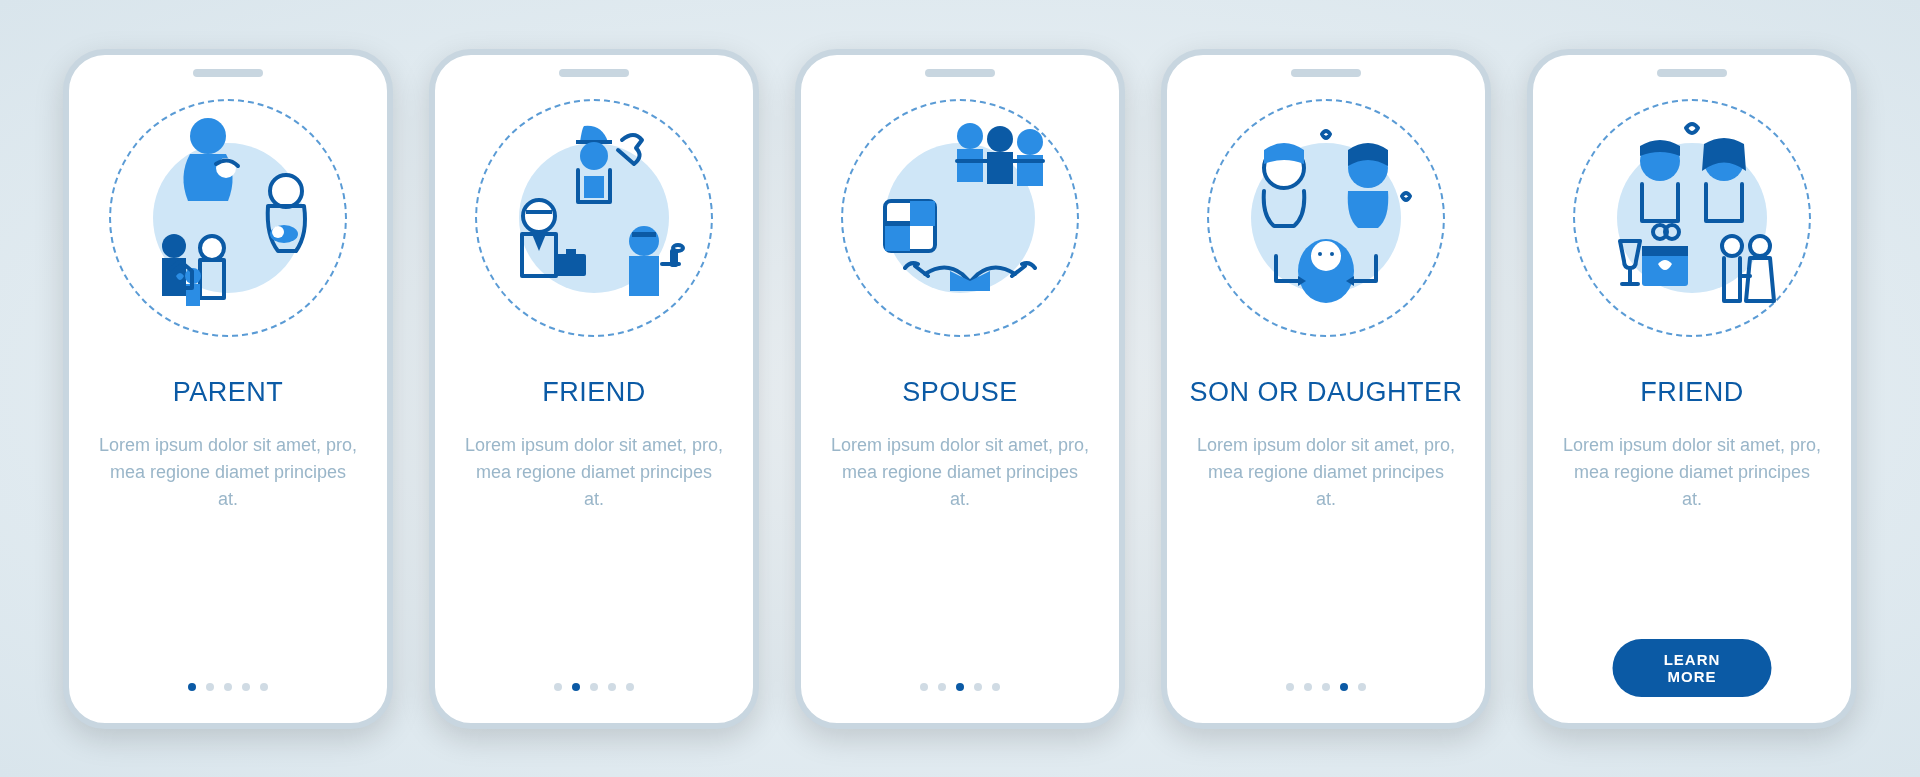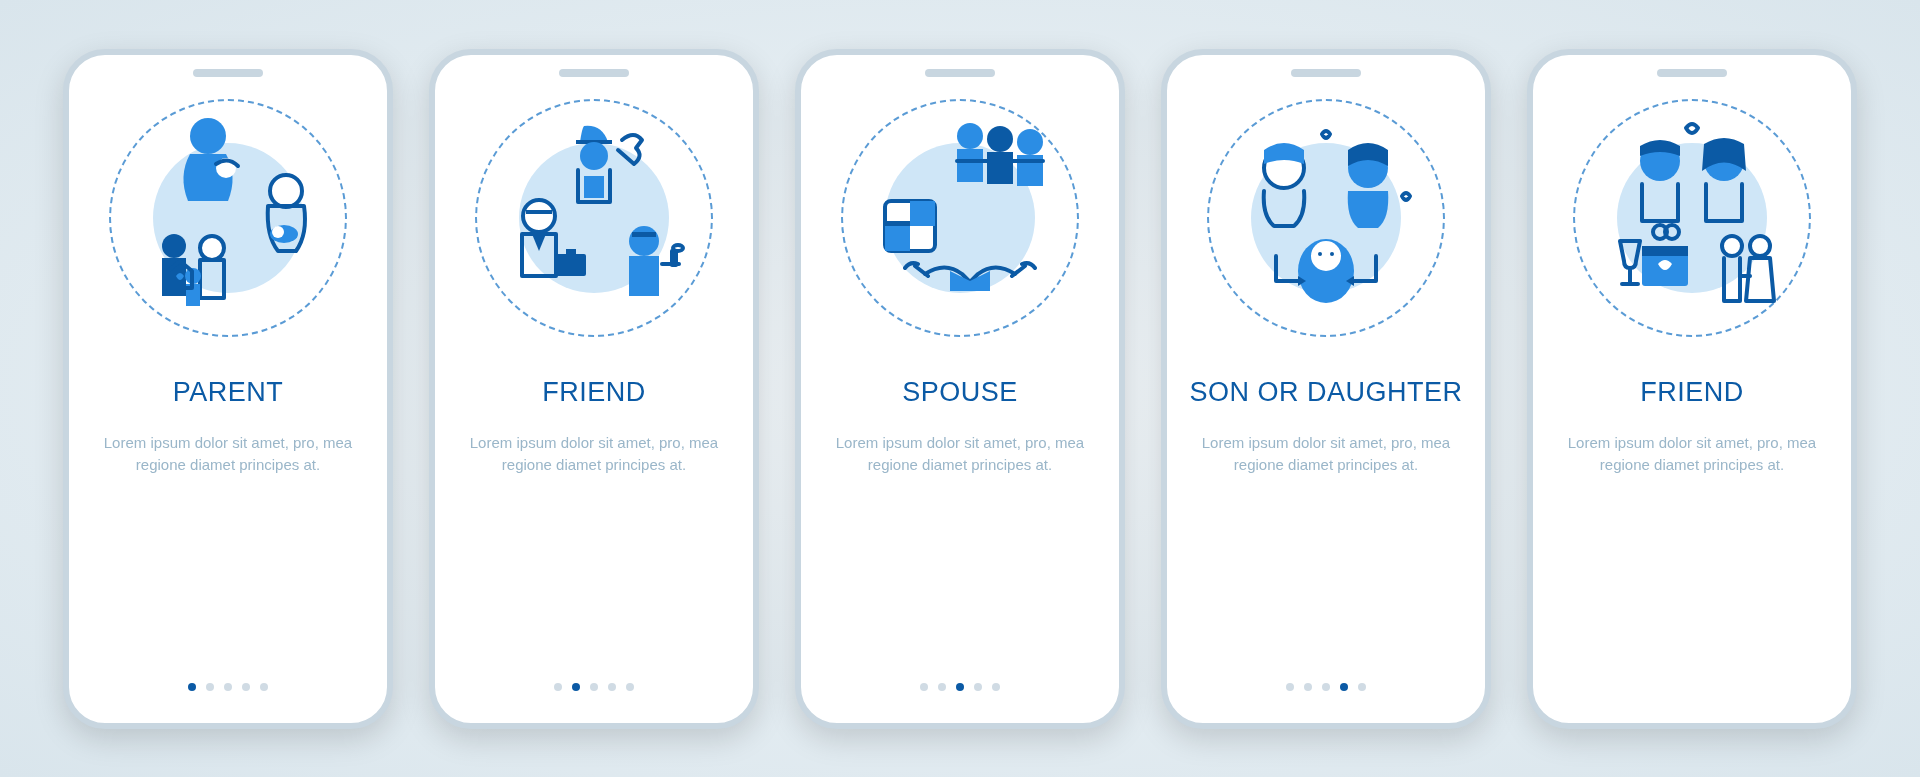--- a/index.html
+++ b/index.html
@@ -70,21 +70,21 @@
     margin-top: 34px;
     color: #0b5aa5;
     font-size: 27px;
     font-weight: 400;
     letter-spacing: 0.5px;
     text-align: center;
   }
   .desc {
     margin-top: 24px;
     color: #9ab6c9;
-    font-size: 15px;
+    font-size: 18px;
     line-height: 1.5;
     text-align: center;
     max-width: 260px;
   }
   .dots {
     position: absolute;
     bottom: 32px;
     left: 50%;
     transform: translateX(-50%);
     display: flex;
@@ -319,13 +319,14 @@
         <path class="ln" d="M38 135 L42 155 Q42 162 48 162 Q54 162 54 155 L58 135 Z"></path>
         <path class="ln" d="M48 162 L48 178 M40 178 L56 178"></path>
 
         <circle cx="78" cy="126" r="7" class="ln"></circle>
         <circle cx="90" cy="126" r="7" class="ln"></circle>
       </svg>
     </span>
   </div>
   <h2 class="title">FRIEND</h2>
   <p class="desc">Lorem ipsum dolor sit amet, pro, mea regione diamet principes at.</p>
+  <button class="cta">LEARN MORE</button>
 </div>
 
 </body></html>

